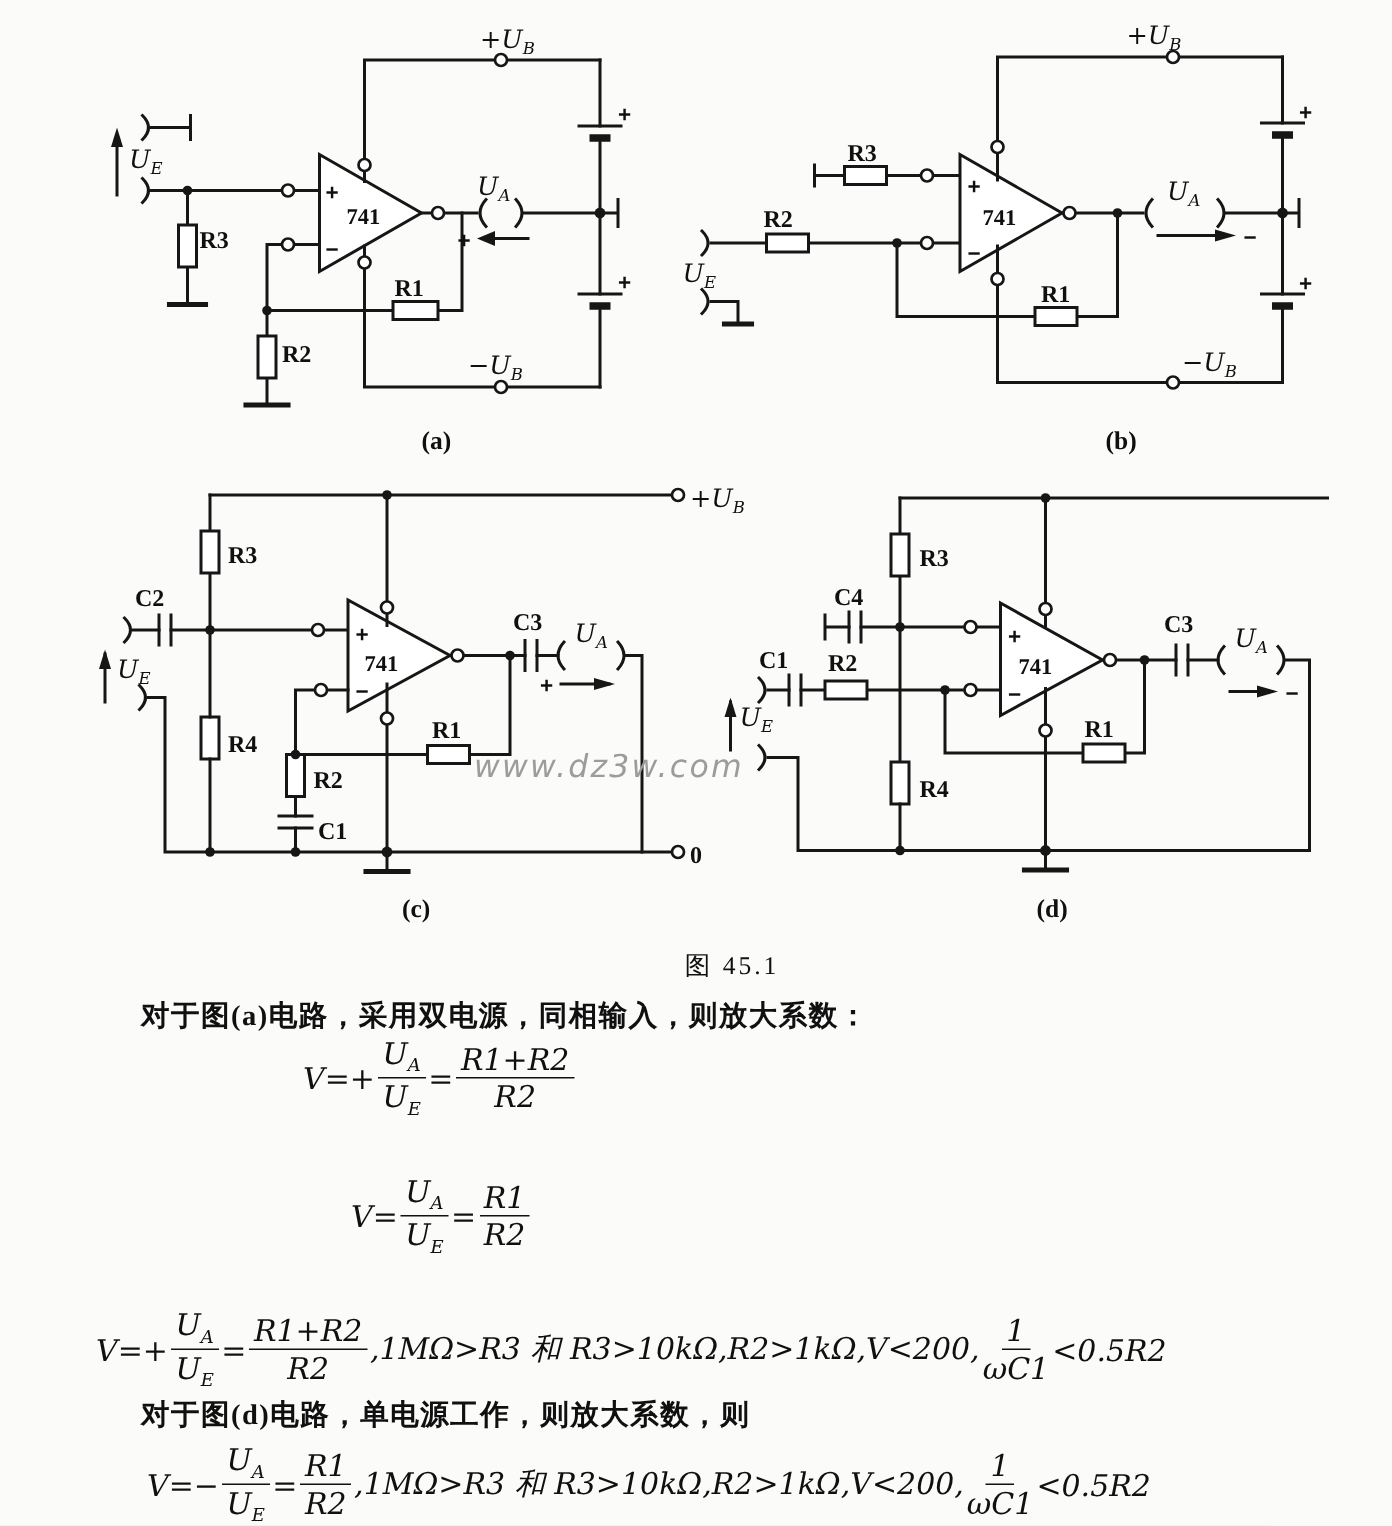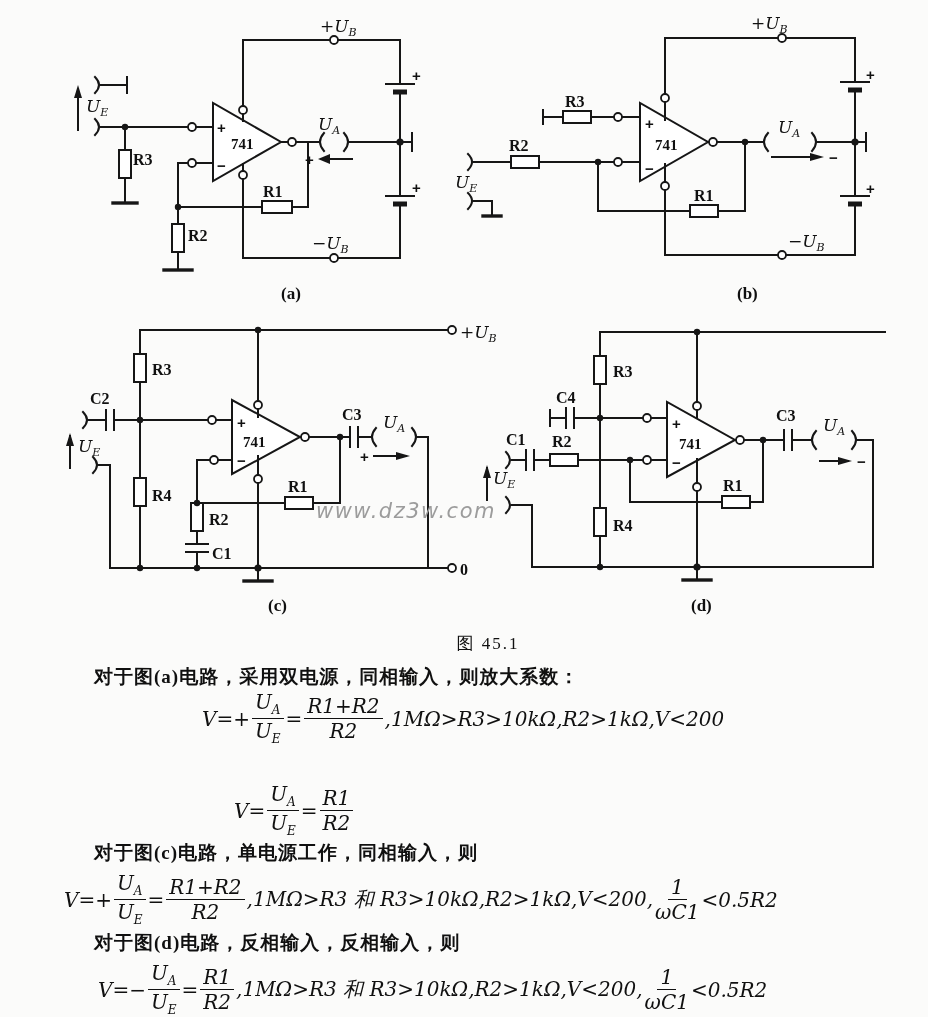--- a/index.html
+++ b/index.html
@@ -266,59 +266,57 @@
   <span>V=+</span>
   <span class="frac">
     <span class="num"><span>U</span><sub>A</sub></span>
     <span class="den"><span>U</span><sub>E</sub></span>
   </span>
   <span>=</span>
   <span class="frac">
     <span class="num">R1+R2</span>
     <span class="den">R2</span>
   </span>
-  <span>,1MΩ&gt;R3&gt;10kΩ,R2&gt;1kΩ,V&lt;200</span>
 </div>
 
 
 <div class="formula" style="top:783px;left:234px">
   <span>V=</span>
   <span class="frac">
     <span class="num"><span>U</span><sub>A</sub></span>
     <span class="den"><span>U</span><sub>E</sub></span>
   </span>
   <span>=</span>
   <span class="frac">
     <span class="num">R1</span>
     <span class="den">R2</span>
   </span>
 </div>
 
-<div class="para" style="top:840px">对于图(c)电路，单电源工作，同相输入，则</div>
 
 <div class="formula" style="top:872px;left:64px">
   <span>V=+</span>
   <span class="frac">
     <span class="num"><span>U</span><sub>A</sub></span>
     <span class="den"><span>U</span><sub>E</sub></span>
   </span>
   <span>=</span>
   <span class="frac">
     <span class="num">R1+R2</span>
     <span class="den">R2</span>
   </span>
   <span>,1MΩ&gt;R3 和 R3&gt;10kΩ,R2&gt;1kΩ,V&lt;200,</span>
   <span class="frac">
     <span class="num">1</span>
     <span class="den">ωC1</span>
   </span>
   <span>&lt;0.5R2</span>
 </div>
 
-<div class="para" style="top:930px">对于图(d)电路，反相输入，反相输入，则</div>
+<div class="para" style="top:930px">对于图(d)电路，单电源工作，则放大系数，则</div>
 
 <div class="formula" style="top:962px;left:98px">
   <span>V=−</span>
   <span class="frac">
     <span class="num"><span>U</span><sub>A</sub></span>
     <span class="den"><span>U</span><sub>E</sub></span>
   </span>
   <span>=</span>
   <span class="frac">
     <span class="num">R1</span>

